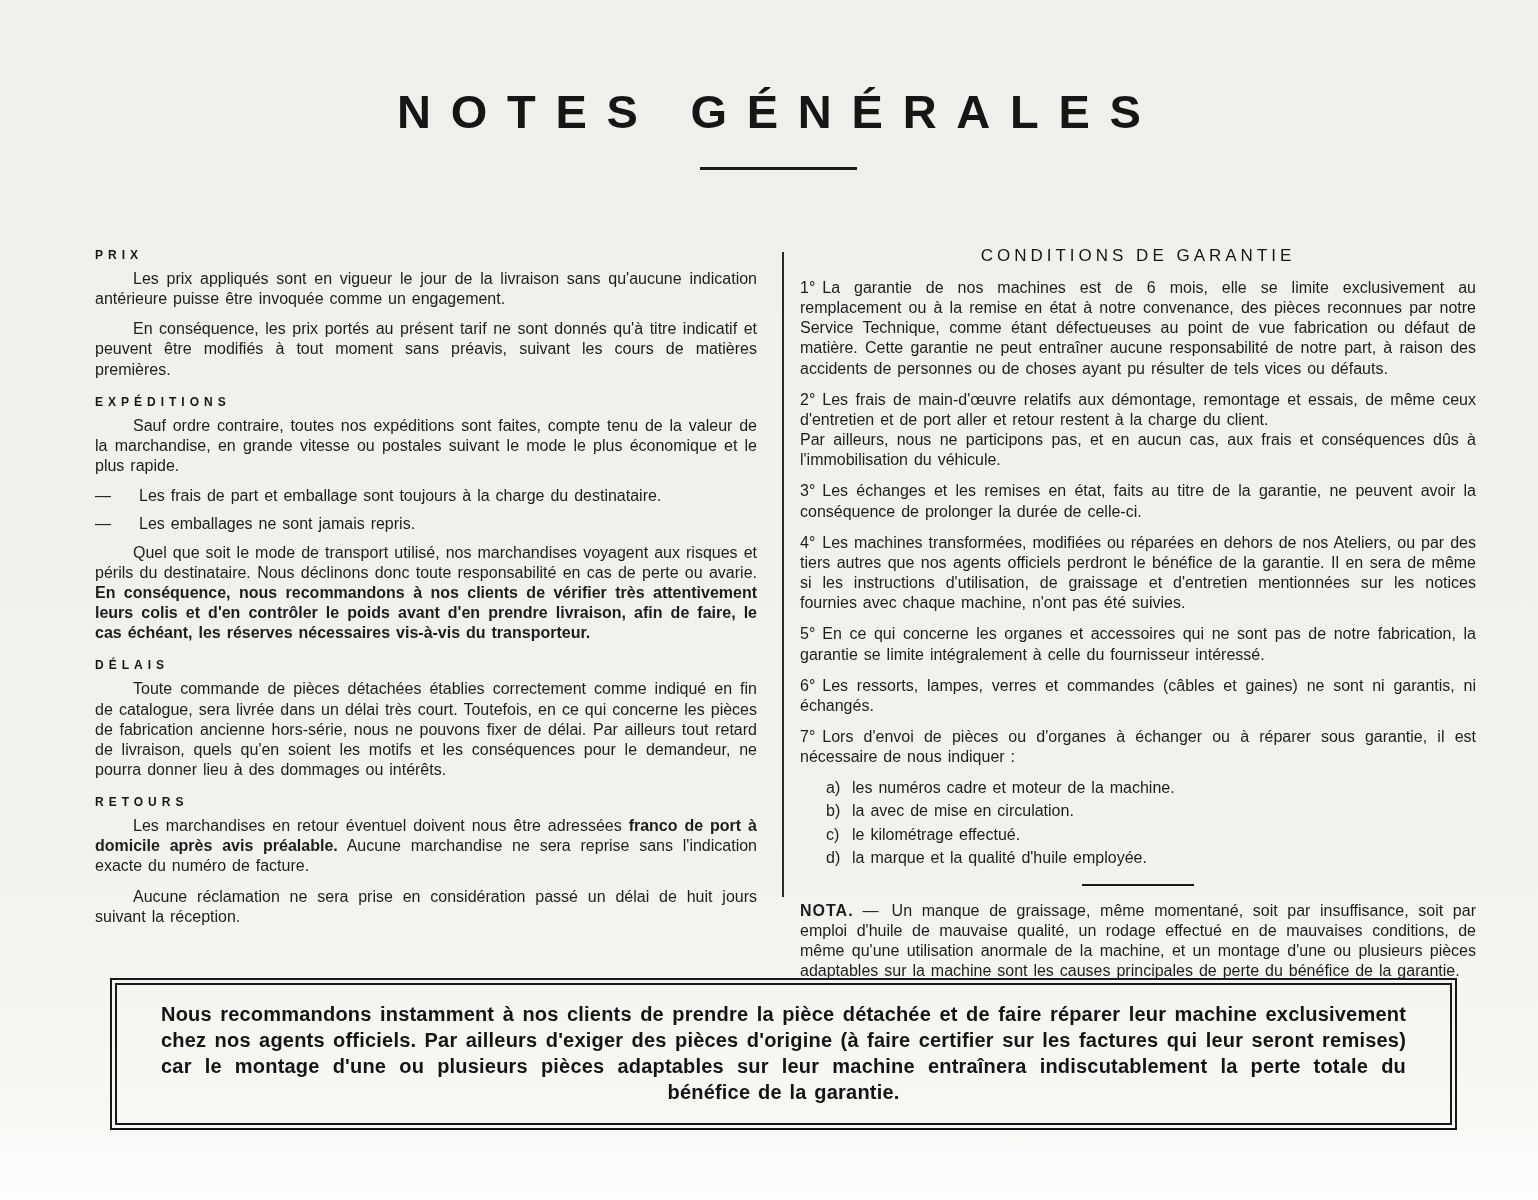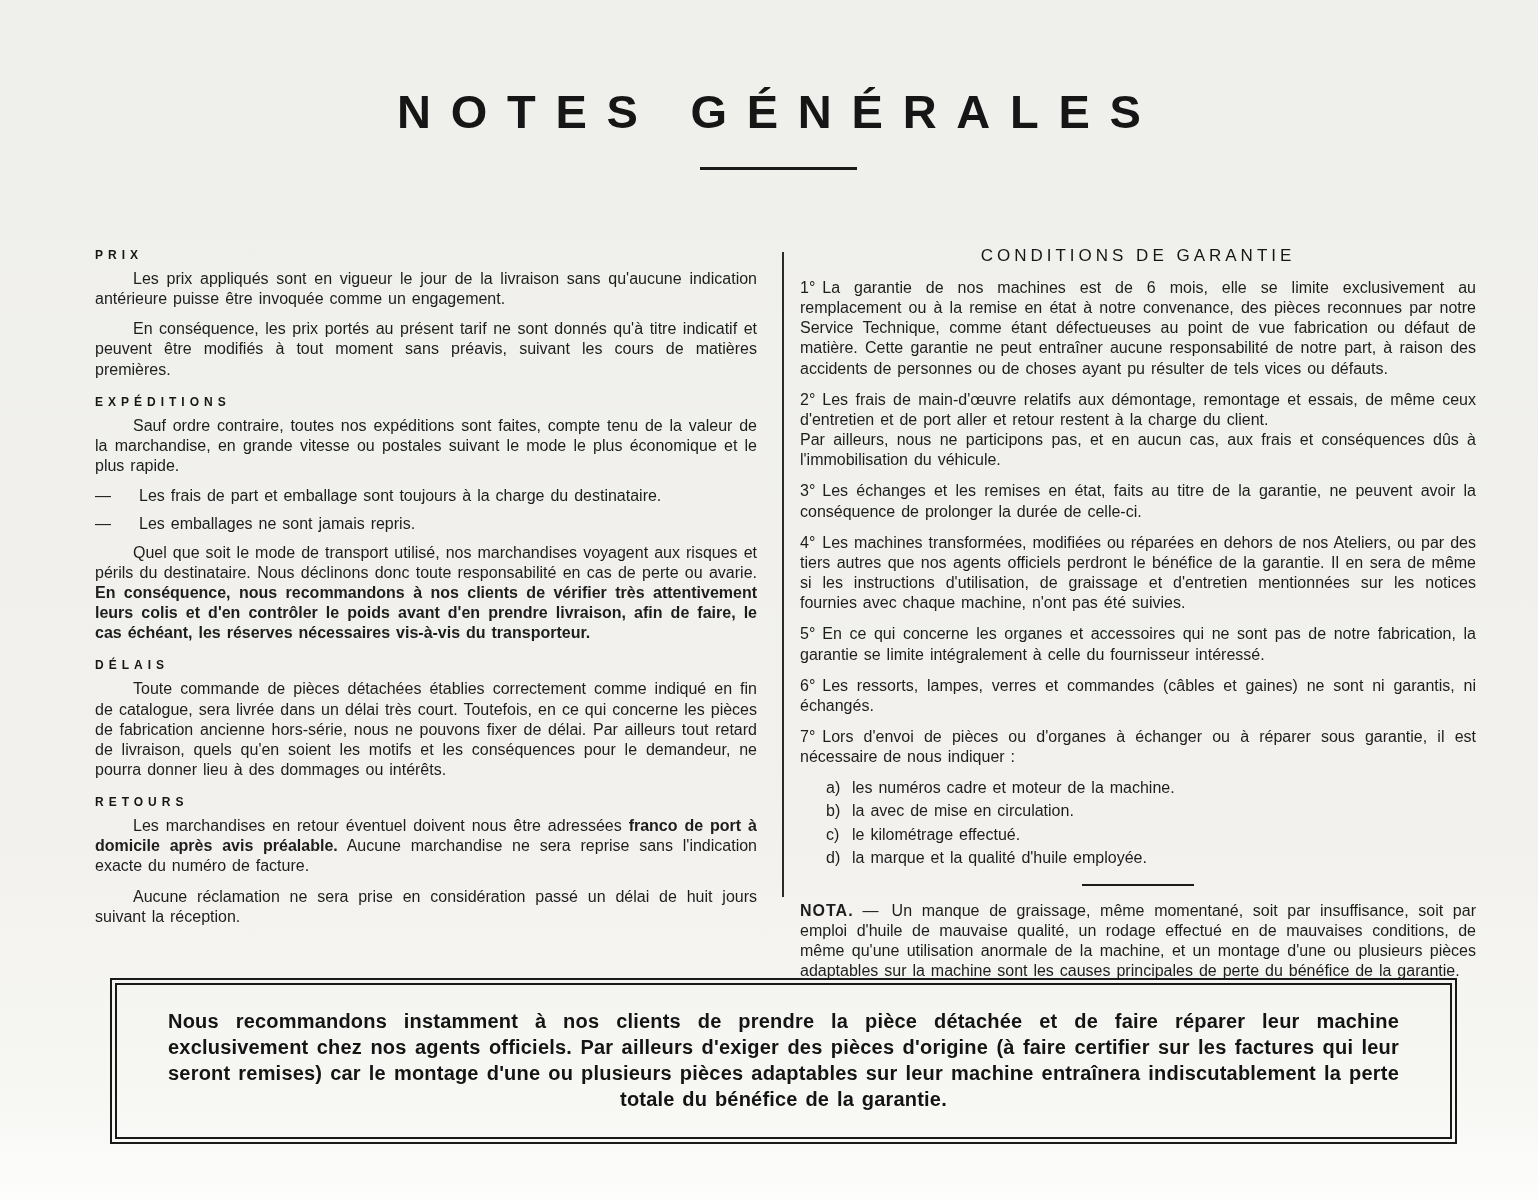--- a/index.html
+++ b/index.html
@@ -67,21 +67,21 @@
     box-sizing:border-box;
     border:2px solid #191919;
     padding:3px;
     background:transparent;
   }
   .box-inner{
     border:2px solid #191919;
     padding:8px 36px 10px 36px;
   }
   .box-inner p{
-    margin:15px;
+    margin:8px;
     font-size:20px;font-weight:bold;
     line-height:1.3;
     letter-spacing:0.2px;word-spacing:2px;
     text-align:justify;text-align-last:center;
     color:#141414;
   }
 </style>
 </head>
 <body>
 

